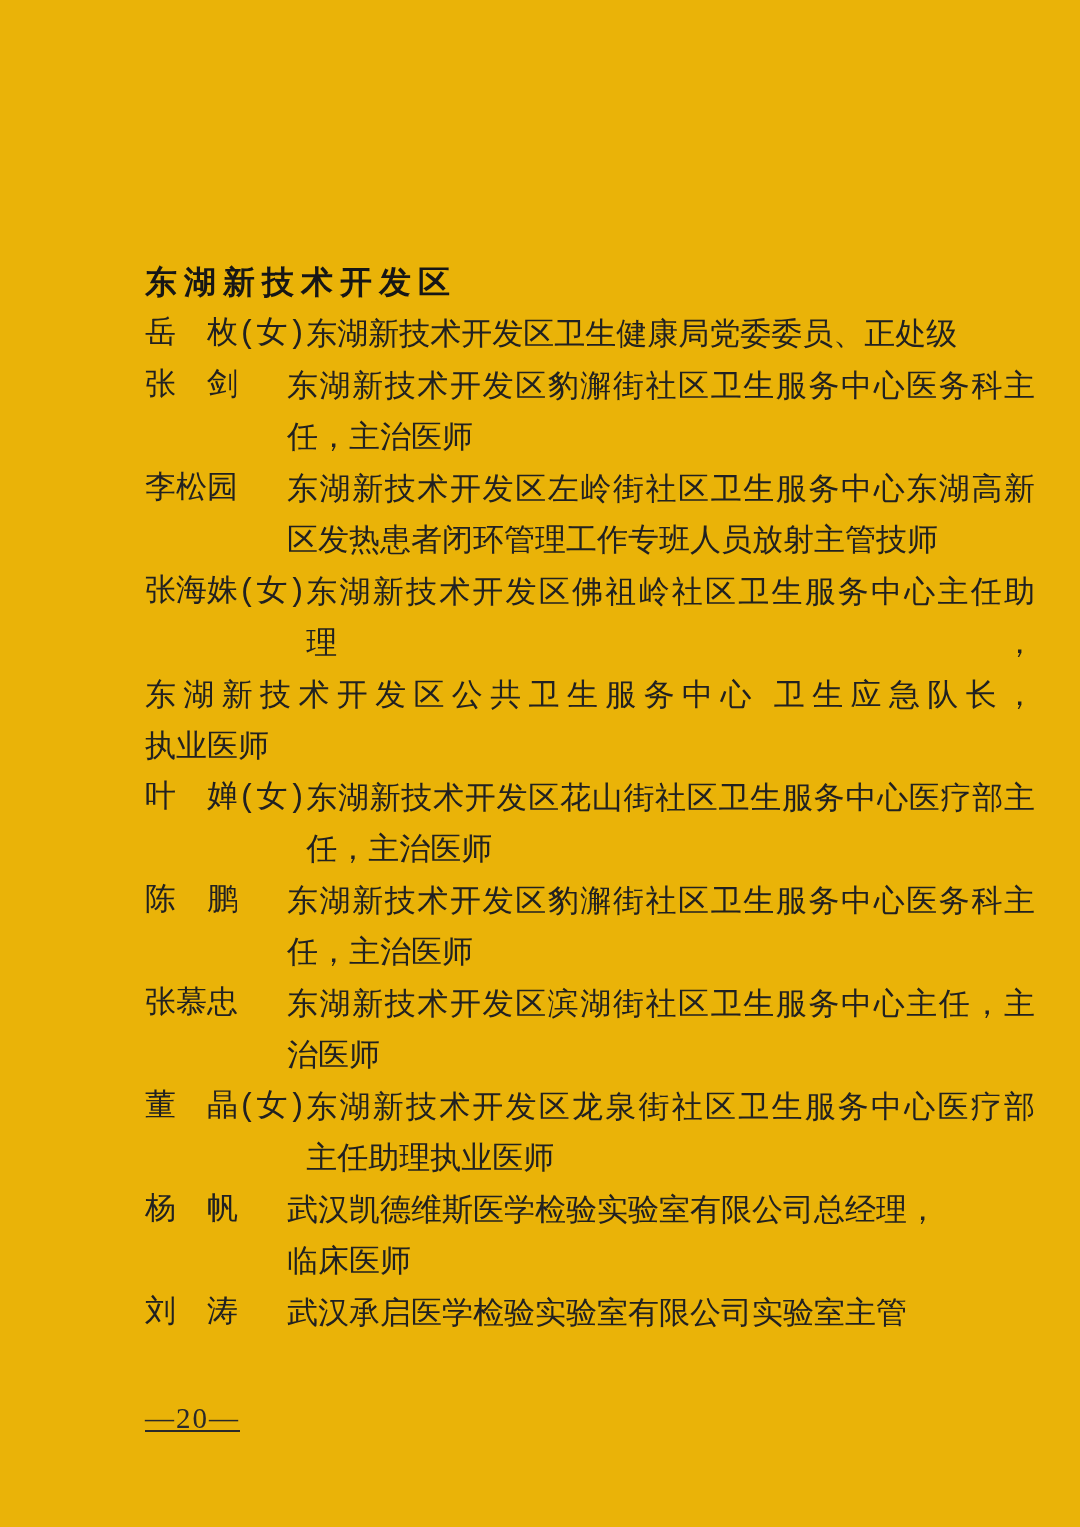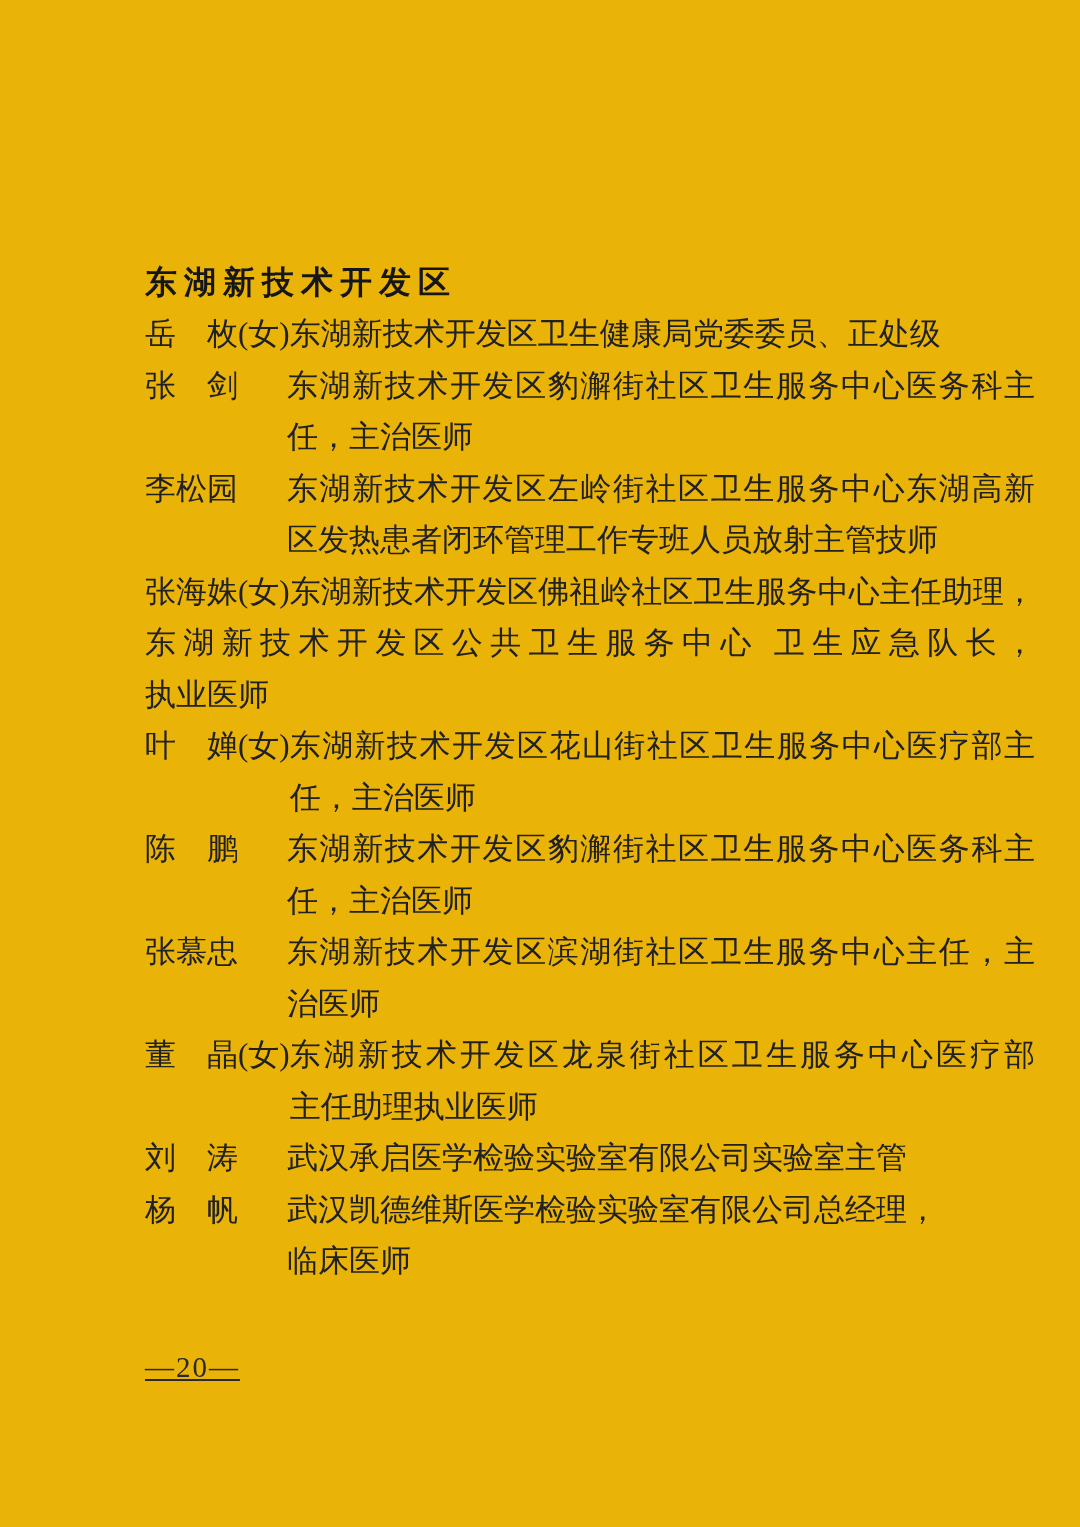--- a/index.html
+++ b/index.html
@@ -35,20 +35,21 @@
     display: flex;
     align-items: flex-start;
     font-size: 31px;
     line-height: 51.5px;
   }
   .name-cell {
     flex: 0 0 142px;
     display: flex;
     justify-content: space-between;
     white-space: nowrap;
+    font-family: Liberation Mono, monospace;
   }
   .desc-cell {
     flex: 1 1 auto;
     min-width: 0;
   }
   .line { text-align: left; }
   .line.stretch {
     text-align: justify;
     text-align-last: justify;
   }
@@ -156,34 +157,34 @@
       <span class="gender">(女)</span>
     </div>
     <div class="desc-cell">
             <div class="line stretch">东湖新技术开发区龙泉街社区卫生服务中心医疗部</div>
             <div class="line">主任助理执业医师</div>
           </div>
   </div>
 
   <div class="entry">
     <div class="name-cell">
-      <span class="pname">刘　涛</span>
-
-    </div>
-    <div class="desc-cell">
-            <div class="line">武汉承启医学检验实验室有限公司实验室主管</div>
-          </div>
-  </div>
-
-  <div class="entry">
-    <div class="name-cell">
       <span class="pname">杨　帆</span>
 
     </div>
     <div class="desc-cell">
             <div class="line">武汉凯德维斯医学检验实验室有限公司总经理，</div>
             <div class="line">临床医师</div>
           </div>
   </div>
+
+  <div class="entry">
+    <div class="name-cell">
+      <span class="pname">刘　涛</span>
+
+    </div>
+    <div class="desc-cell">
+            <div class="line">武汉承启医学检验实验室有限公司实验室主管</div>
+          </div>
+  </div>
 </div>
     <div class="page-number">—20—</div>
   </div>
 </div>
 
 </body></html>

